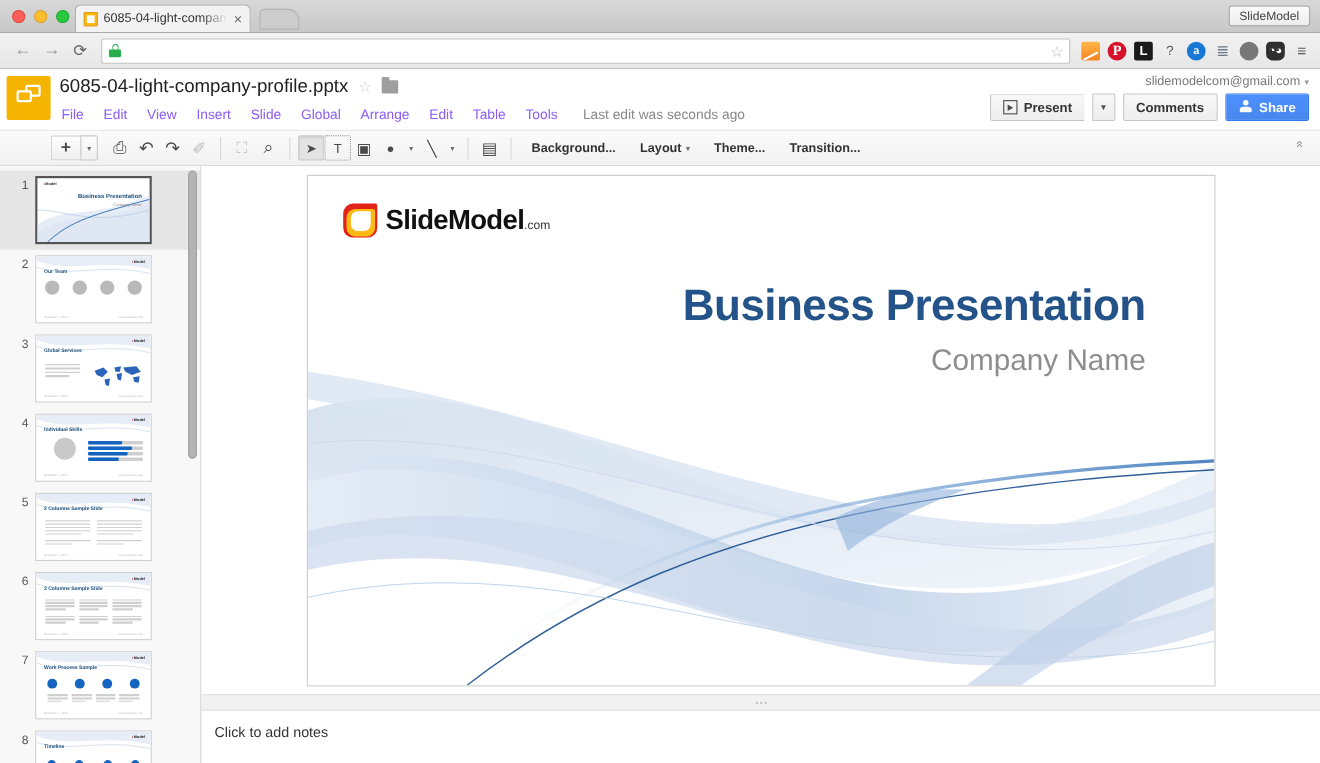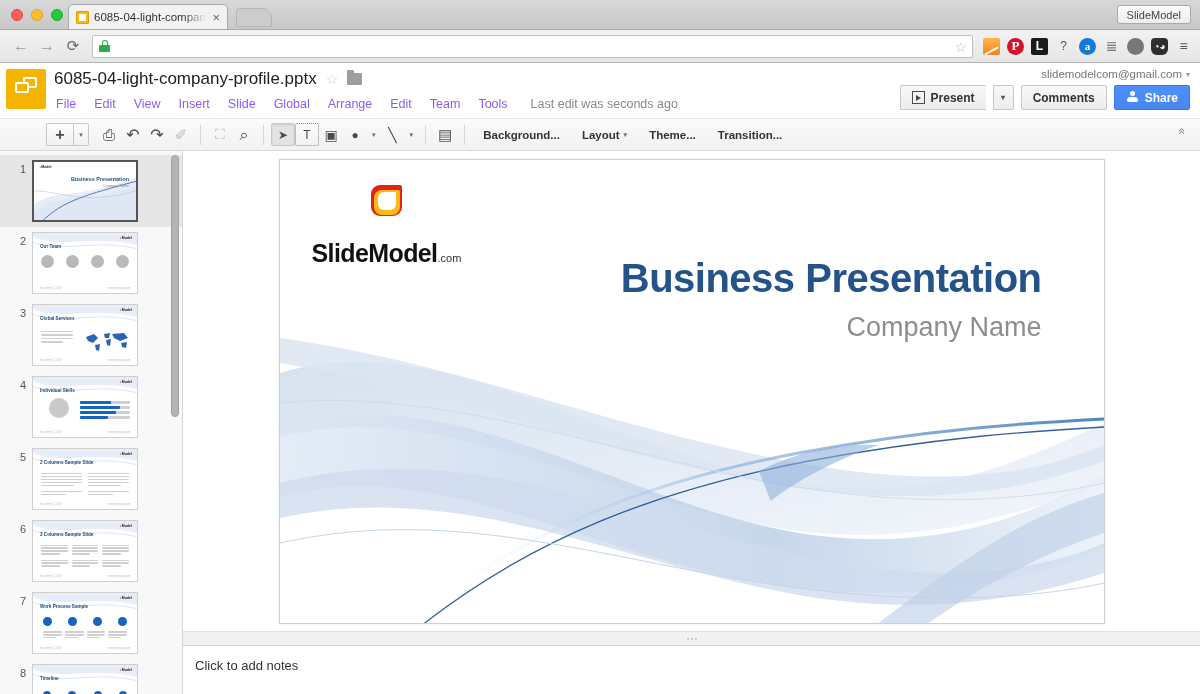--- a/index.html
+++ b/index.html
@@ -257,21 +257,21 @@
   }
   .slide {
     width: 826px; height: 465px;
     background: #fff;
     border: 1px solid #d0d0d0;
     box-shadow: 0 0 2px rgba(0,0,0,.10);
     position: relative; overflow: hidden;
   }
   .slide-logo {
     position: absolute; left: 32px; top: 25px;
-    display: flex; align-items: center; gap: 23px; flex-direction: column;
+    display: flex; align-items: center; gap: 8px;
   }
   .logo-mark {
     width: 31px; height: 31px; position: relative;
   }
   .logo-mark .outer {
     position: absolute; inset: 0;
     background: #e2231a;
     border-radius: 9px 2px 9px 9px;
     transform: rotate(0deg);
   }
@@ -368,21 +368,21 @@
       </div>
       <div class="menubar">
         <span class="menu-item">File</span>
         <span class="menu-item">Edit</span>
         <span class="menu-item">View</span>
         <span class="menu-item">Insert</span>
         <span class="menu-item">Slide</span>
         <span class="menu-item">Global</span>
         <span class="menu-item">Arrange</span>
         <span class="menu-item">Edit</span>
-        <span class="menu-item">Team</span>
+        <span class="menu-item">Table</span>
         <span class="menu-item">Tools</span>
         <span class="last-edit">Last edit was seconds ago</span>
       </div>
     </div>
     <div class="header-right">
       <div class="account">
         <span>slidemodelcom@gmail.com</span>
         <span class="caret">▾</span>
       </div>
       <div class="header-buttons">

